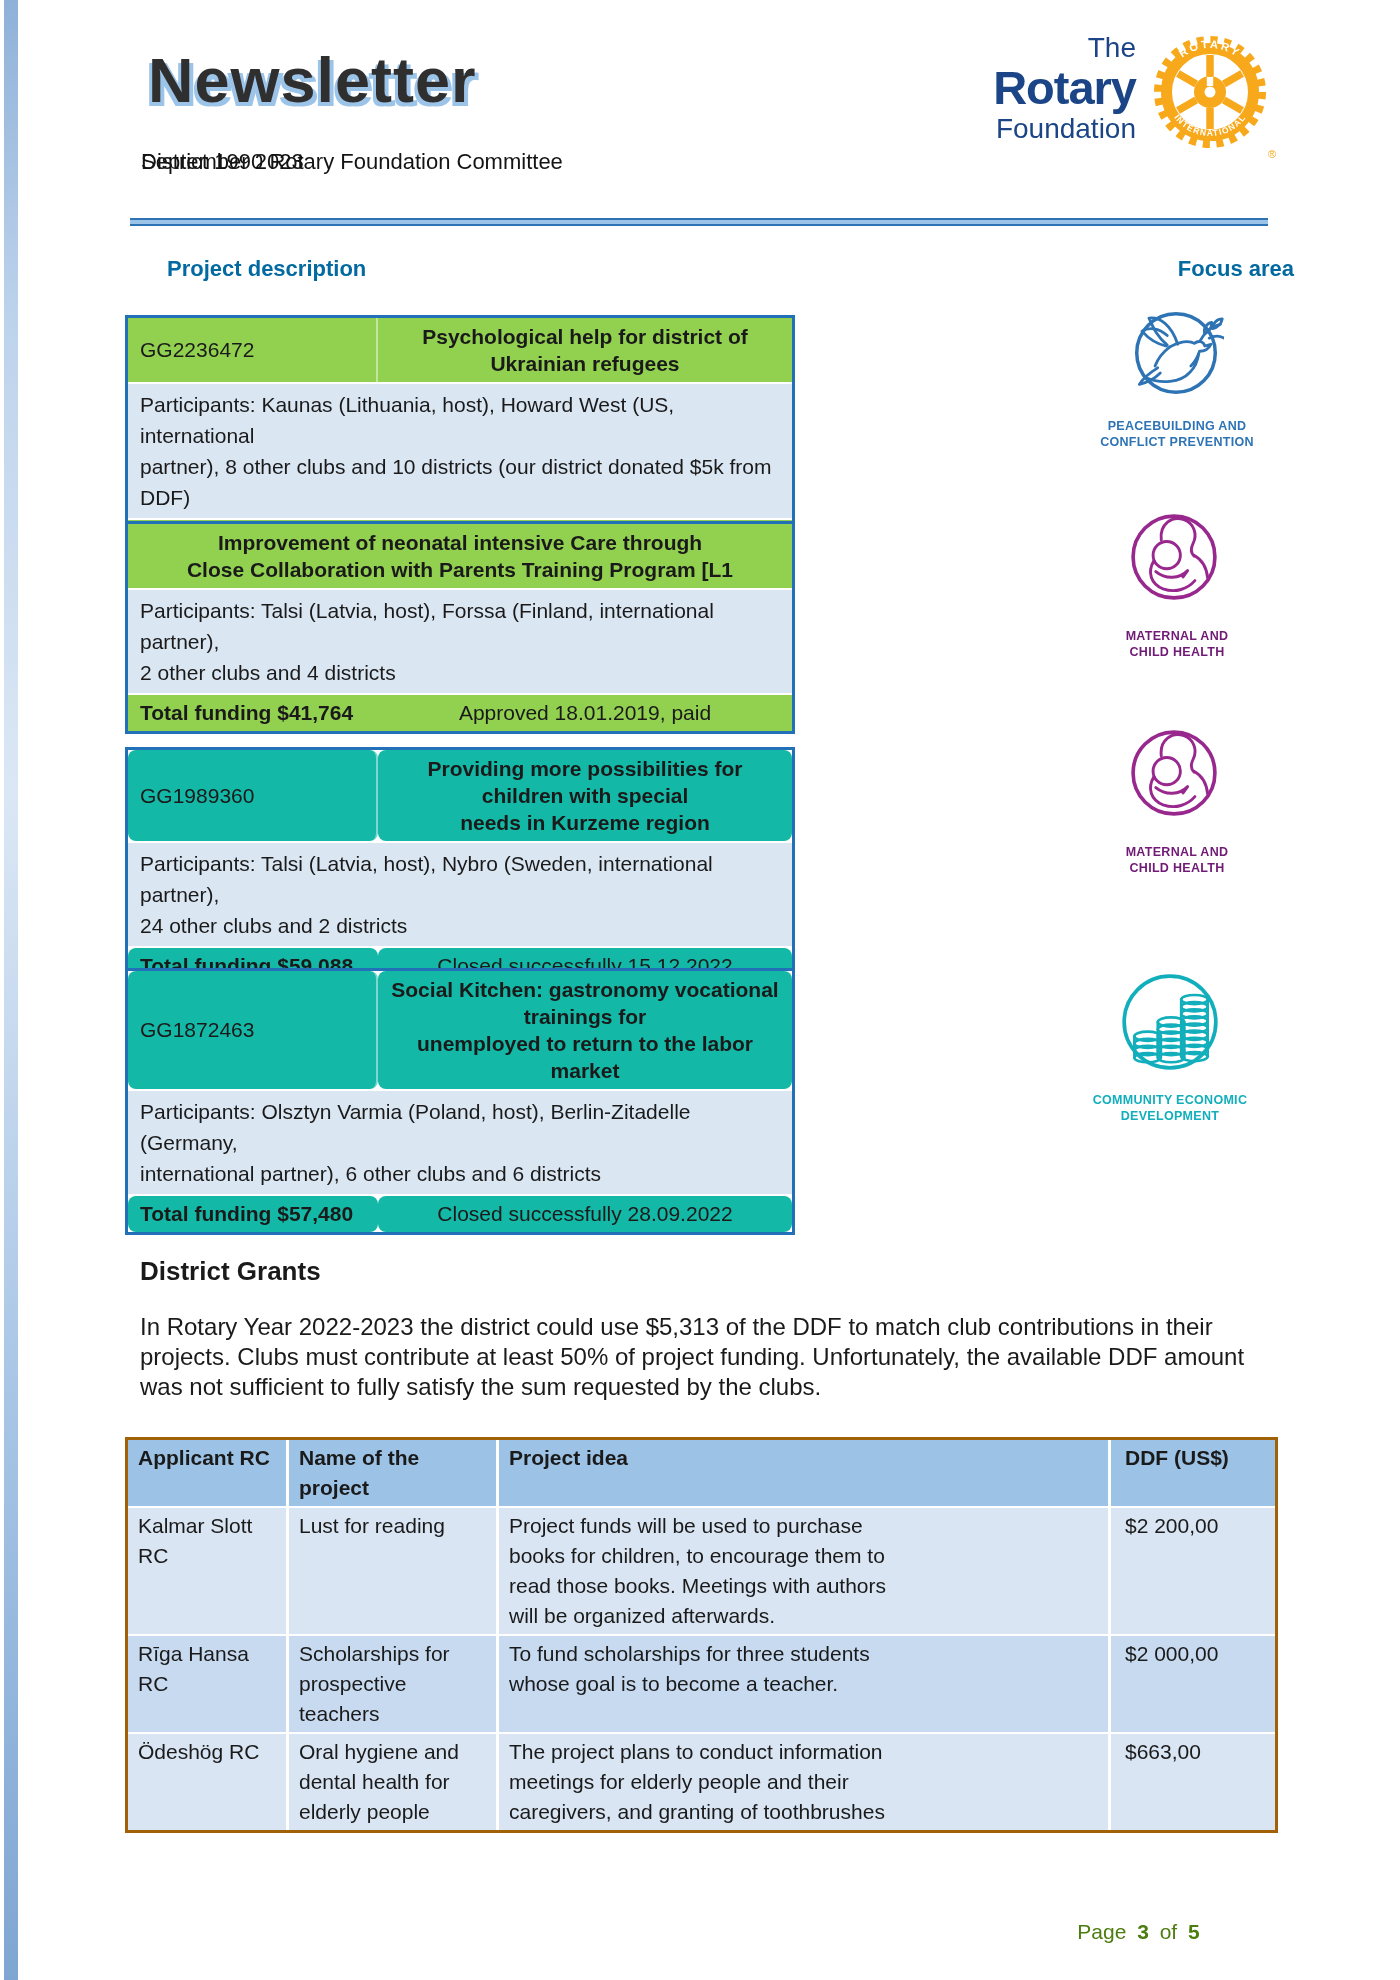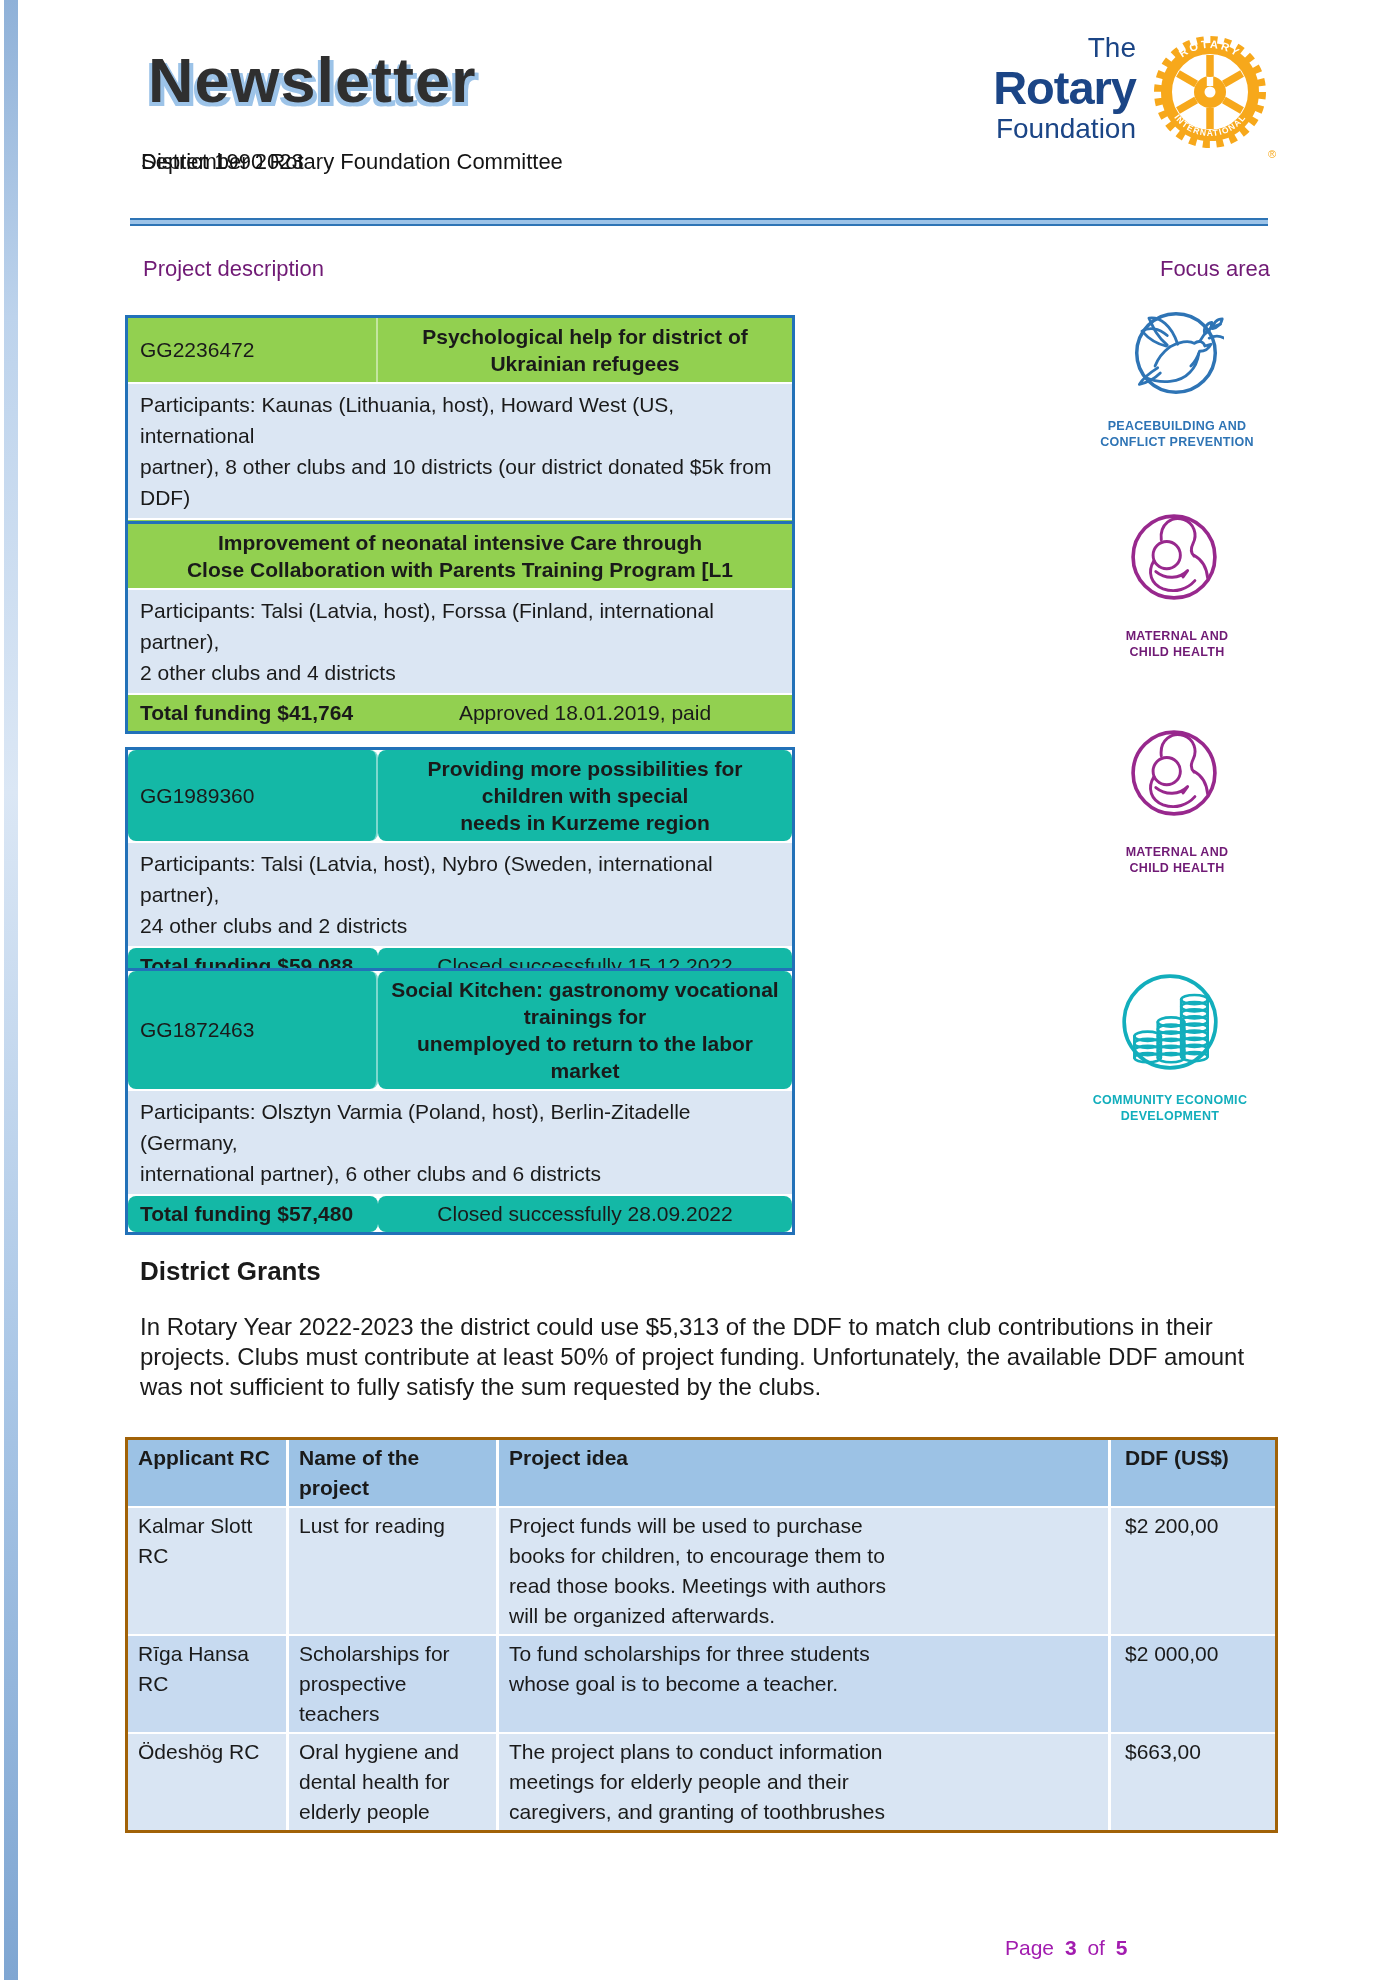--- a/index.html
+++ b/index.html
@@ -14,21 +14,21 @@
     text-shadow:4px 4px 0 #9cc3e8,-3px 4px 0 #9cc3e8;}
   .subtitle-wrap{left:141px;top:149px;width:700px;height:30px;}
   .subtitle-wrap span{position:absolute;left:0;top:0;font-size:22px;color:#141414;white-space:nowrap;}
   .logo-text{left:860px;top:34px;width:276px;text-align:right;color:#1b4586;line-height:1;}
   .logo-the{font-size:28px;margin-bottom:2px;}
   .logo-rotary{font-size:47px;font-weight:bold;letter-spacing:-1px;margin-bottom:4px;}
   .logo-foundation{font-size:28px;}
   .wheel{left:1146px;top:28px;}
   .rule{left:130px;top:218px;width:1138px;height:4px;background:#9cc3e8;
     border-top:2px solid #2e74b5;border-bottom:2px solid #2e74b5;}
-  .sec-head{font-size:22px;font-weight:normal;color:#701a75;}
+  .sec-head{font-size:22px;font-weight:bold;color:#0369a1;margin-left:24px;}
   
   .card{left:125px;width:664px;border:3px solid #2271b8;background:#fff;}
   .card-head{display:flex;}
   .card-id{width:250px;display:flex;align-items:center;padding-left:12px;font-size:21px;
     border-right:2px solid rgba(255,255,255,0.45);box-sizing:border-box;}
   .card-title{flex:1;font-weight:bold;text-align:center;display:flex;align-items:center;justify-content:center;
     padding:5px 8px;font-size:21px;line-height:27px;white-space:pre-line;}
   .card-body{background:#dbe6f3;padding:5px 12px;font-size:21px;line-height:31px;white-space:pre-line;
     border-top:2px solid #fff;border-bottom:2px solid #fff;}
   .card-foot{display:flex;align-items:stretch;}
@@ -46,21 +46,21 @@
   .grants-table{left:125px;top:1437px;width:1147px;border:3px solid #a16207;
     display:grid;grid-template-columns:158px 210px 612px 167px;background:#d9e5f3;}
   .cell{font-size:21px;line-height:30px;padding:3px 10px;white-space:pre-line;box-sizing:border-box;}
   .cell.th{background:#9cc2e5;font-weight:bold;}
   .cell.c1,.cell.c2,.cell.c3{border-left:3px solid #ffffff;}
   .cell.r1,.cell.r2,.cell.r3{border-top:2px solid #ffffff;}
   .cell.r1,.cell.r3{background:#d9e5f3;}
   .cell.r2{background:#c7daf0;}
   .cell.ddf{padding-left:14px;}
   
-  .page-footer{left:1000px;top:1920px;width:272px;text-align:left;color:#a21caf;font-size:21px;margin-top:16px;}
+  .page-footer{left:1000px;top:1920px;width:272px;text-align:center;color:#4d7c0f;font-size:21px;}
   .page-footer .b{font-weight:bold;}
   .page-footer span{margin-left:5px;}
   svg{display:block;}
 </style>
 </head>
 <body>
 
 <div class="abs edge-strip"></div>
 
 <div class="abs nl-title">Newsletter</div>

